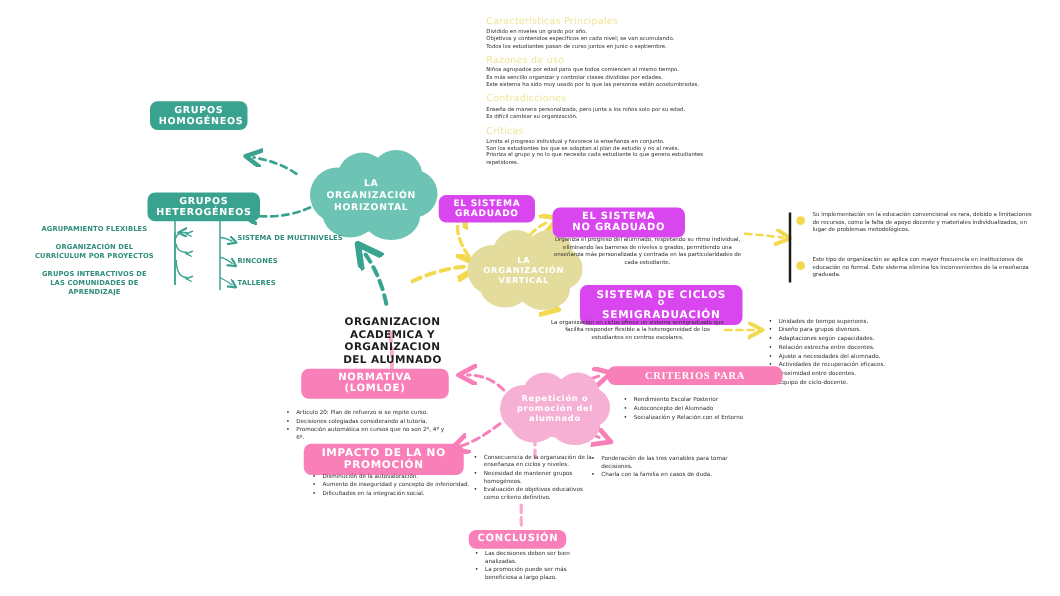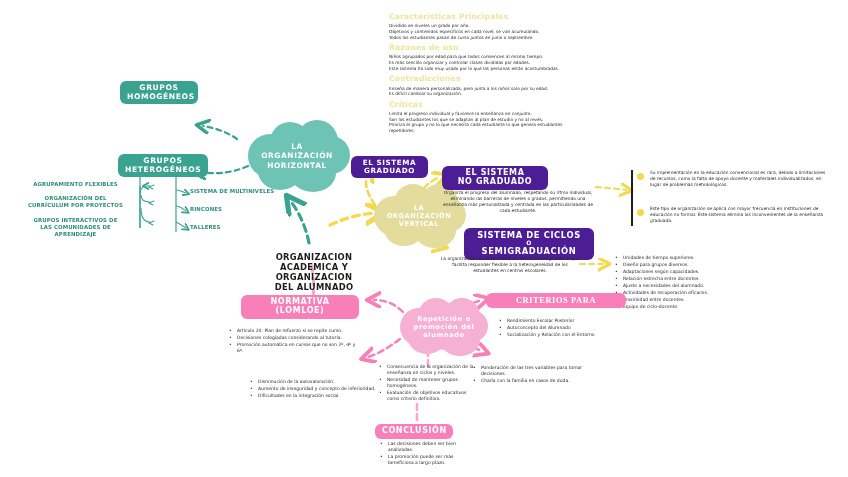--- a/index.html
+++ b/index.html
@@ -20,40 +20,40 @@
     border-radius:6px;
     color:#ffffff;
     font-weight:bold;
     letter-spacing:.6px;
     text-align:center;
     padding:3px 7px;
     line-height:1.12;
     font-family:"DejaVu Sans", sans-serif;
   }
   .pill.teal{background:#3aa390;}
-  .pill.yellow{background:#4c1d95;color:#ffffff;}
+  .pill.yellow{background:#d946ef;color:#ffffff;}
   .pill.pink{background:#f87fb8;}
 
   
   .cloud{
     position:absolute;
     display:flex;align-items:center;justify-content:center;
     text-align:center;
     font-weight:bold;
     color:#ffffff;
     letter-spacing:.6px;
     line-height:1.25;
   }
   .cloud .lobes{position:absolute;left:0;top:0;width:100%;height:100%;}
   .cloud .lobes i{position:absolute;border-radius:50%;display:block;}
   .cloud .txt{position:relative;z-index:3;padding:0 6px;}
 
   
   .tblock{position:absolute;line-height:1.33;}
-  .thead{font-weight:bold;letter-spacing:.2px;}
+  .thead{font-weight:normal;letter-spacing:.2px;}
   .tline{color:#2b2b2b;}
   ul.bullets{margin:0;padding:0 0 0 9px;list-style:none;}
   ul.bullets li{position:relative;margin:0 0 1px 0;padding-left:6px;color:#2b2b2b;}
   ul.bullets li:before{content:"•";position:absolute;left:-2px;top:0;}
 
   .leftlabel{position:absolute;text-align:center;color:#2f8d7b;font-weight:bold;line-height:1.25;letter-spacing:.1px;}
   .arrowlabel{position:absolute;color:#2f8d7b;font-weight:bold;letter-spacing:.1px;}
 
   .centerlabel{position:absolute;color:#1d1d1b;font-weight:bold;text-align:center;line-height:1.2;letter-spacing:.3px;margin-top:36px;}
   .dot{position:absolute;border-radius:50%;}
@@ -288,20 +288,24 @@
   </div>
 
   <div class="tblock" style="left:222px;top:328px;width:134px;font-size:4.5px;">
     <ul class="bullets">
       <li>Artículo 20: Plan de refuerzo si se repite curso.</li>
       <li>Decisiones colegiadas considerando al tutoría.</li>
       <li>Promoción automática en cursos que no son 2º, 4º y 6º.</li>
     </ul>
   </div>
 
+  <div class="pill pink" style="left:243px;top:355px;width:114px;font-size:8.4px;">
+    <div>IMPACTO  DE  LA  NO</div>
+    <div>PROMOCIÓN</div>
+  </div>
 
   <div class="tblock" style="left:243px;top:379px;width:140px;font-size:4.5px;">
     <ul class="bullets">
       <li>Disminución de la autovaloración.</li>
       <li>Aumento de inseguridad y concepto de inferioridad.</li>
       <li>Dificultades en la integración social.</li>
     </ul>
   </div>
 
   <div class="cloud" style="left:396px;top:296px;width:96px;height:62px;font-size:6.6px;color:#ffffff;">

